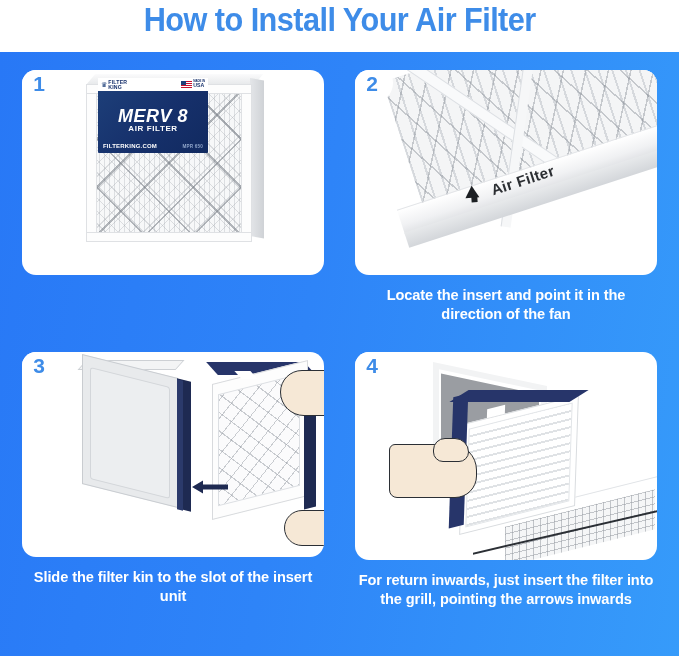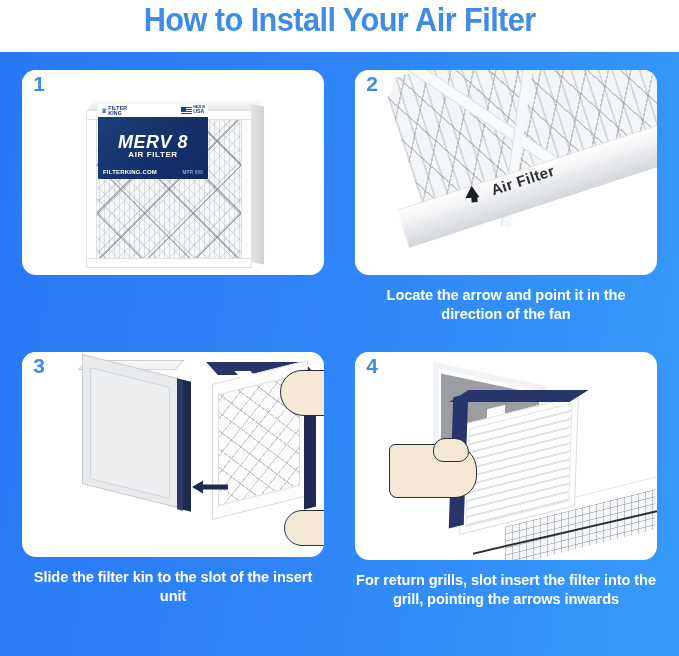--- a/index.html
+++ b/index.html
@@ -108,21 +108,21 @@
     font-family: "Liberation Sans", sans-serif;
     font-weight: bold;
     font-size: 14.6px;
     line-height: 19px;
     letter-spacing: -0.1px;
   }
 
   
   .photo1 {
     position: absolute;
-    left: 60px; top: 34px;
+    left: 60px; top: 8px;
     width: 182px; height: 168px;
   }
   .filter-body {
     position: absolute;
     left: 4px; top: 6px;
     width: 166px; height: 158px;
     background: linear-gradient(180deg, #f3f4f5 0%, #e9eaec 100%);
     border: 1px solid #d8dadd;
     box-sizing: border-box;
   }
@@ -661,21 +661,21 @@
               <div class="p2-arrow"></div>
               <div class="p2-arrow-tail"></div>
               <div class="p2-text">Air Filter</div>
             </div>
           </div>
 
           <div class="badge">
             <span class="badge-num">2</span>
           </div>
         </div>
-        <div class="caption">Locate the arrow and point it in the direction of the fan</div>
+        <div class="caption">Locate the insert and point it in the direction of the fan</div>
       </div>
 
       <div class="step s3">
         <div class="card">
 
           <div class="ill3">
             <div class="unit-top"></div>
             <div class="unit-face"></div>
             <div class="unit-inner"></div>
             <div class="unit-side"></div>
@@ -717,18 +717,18 @@
             <div class="door-edge"></div>
             <div class="door-tag"></div>
             <div class="hand4"></div>
             <div class="hand4-thumb"></div>
           </div>
 
           <div class="badge">
             <span class="badge-num">4</span>
           </div>
         </div>
-        <div class="caption">For return grills, slot insert the filter into the grill, pointing the arrows inwards</div>
+        <div class="caption">For return inwards, just insert the filter into the grill, pointing the arrows inwards</div>
       </div>
 
     </div>
   </div>
 </div>
 
 </body></html>

